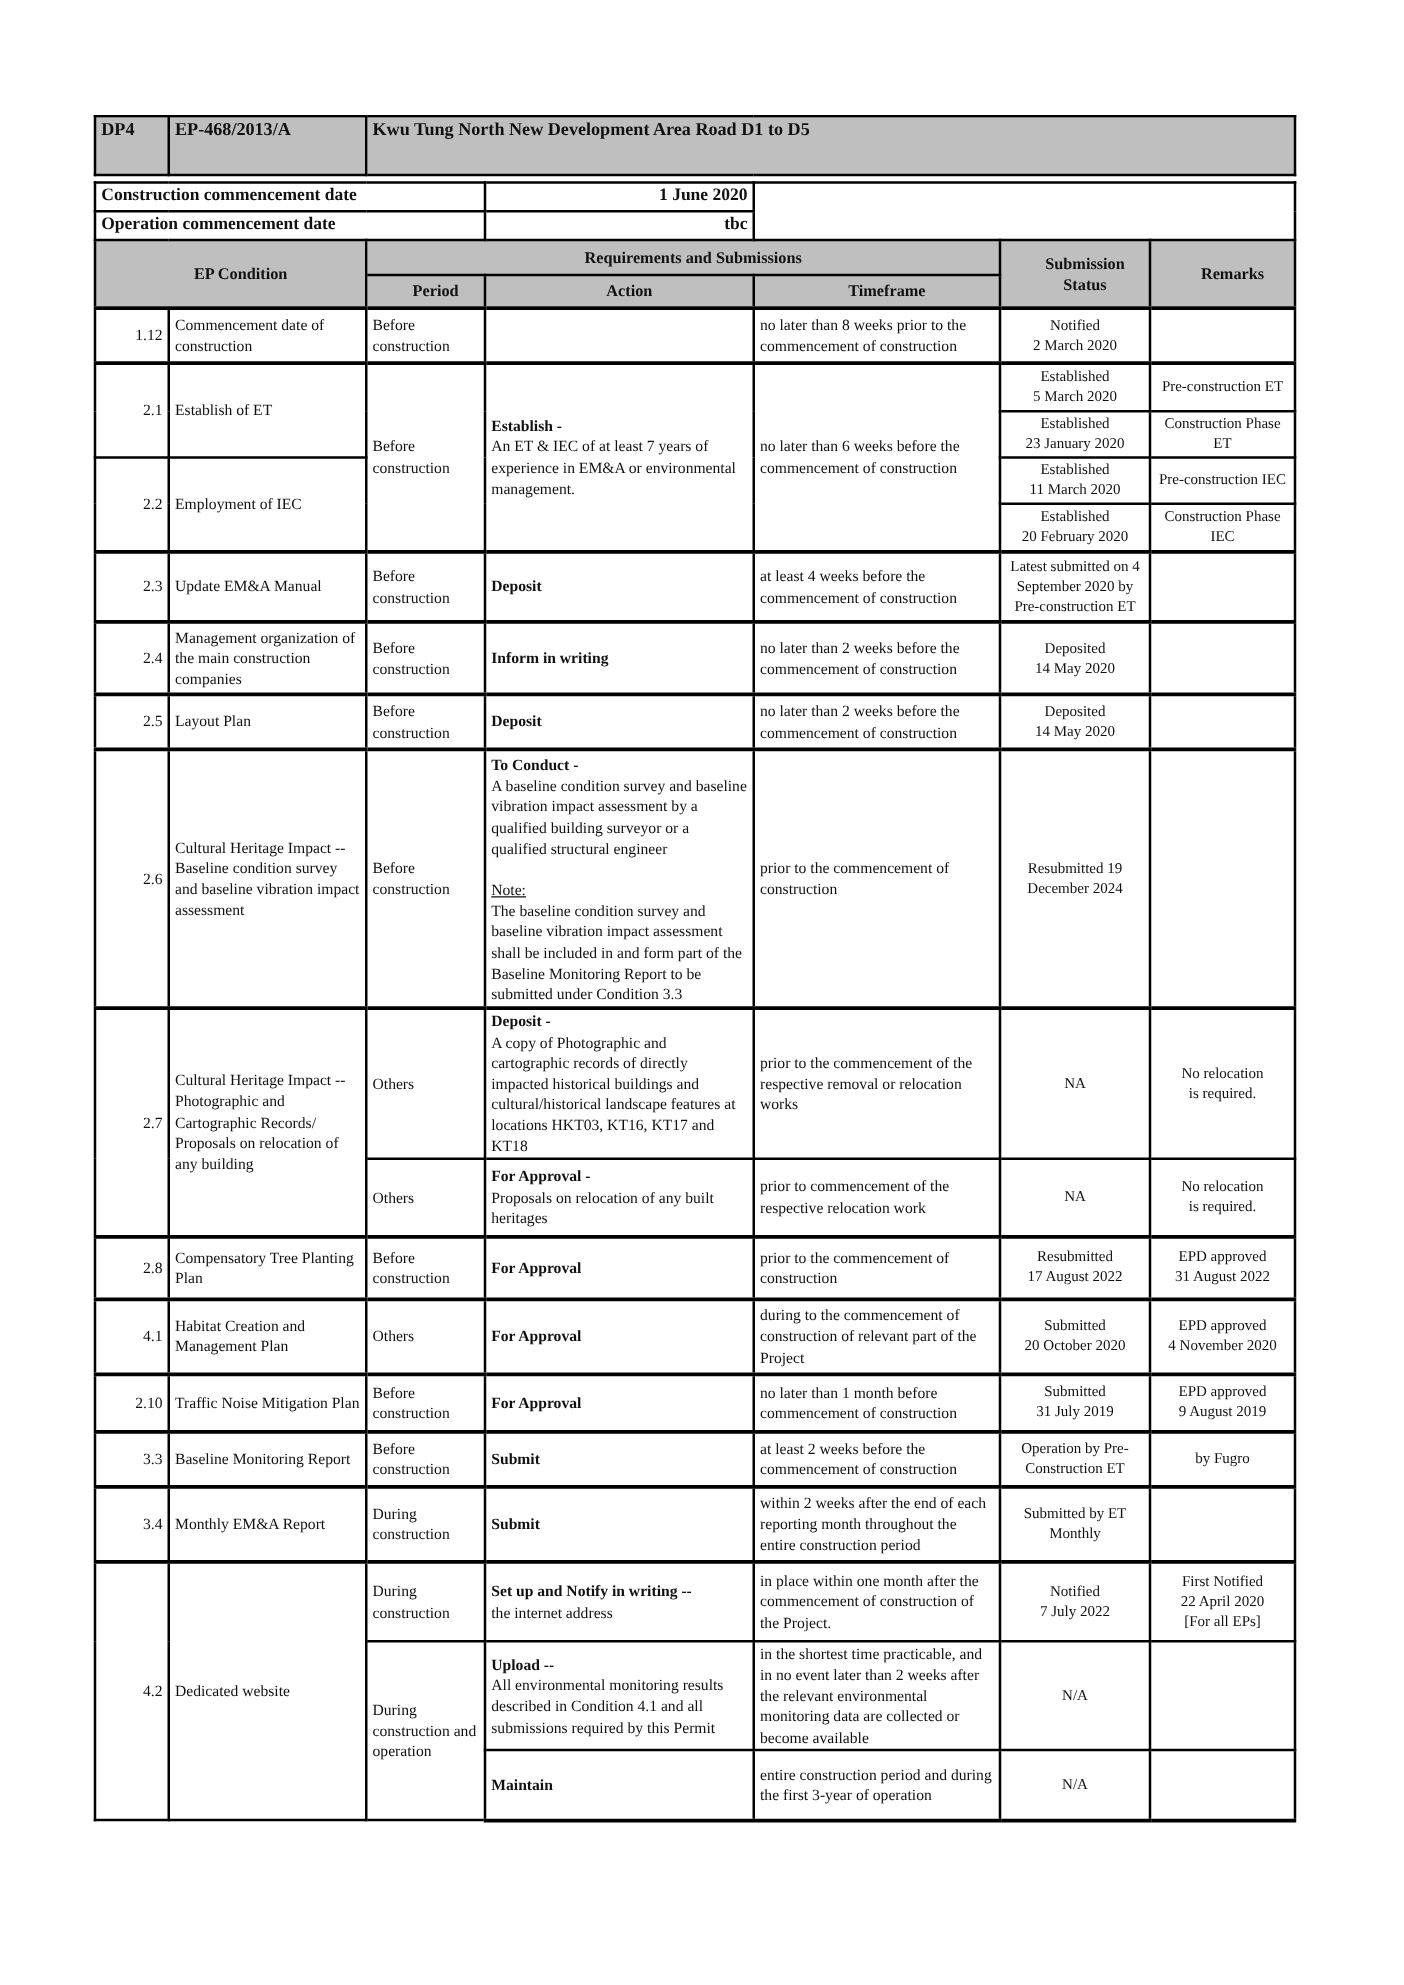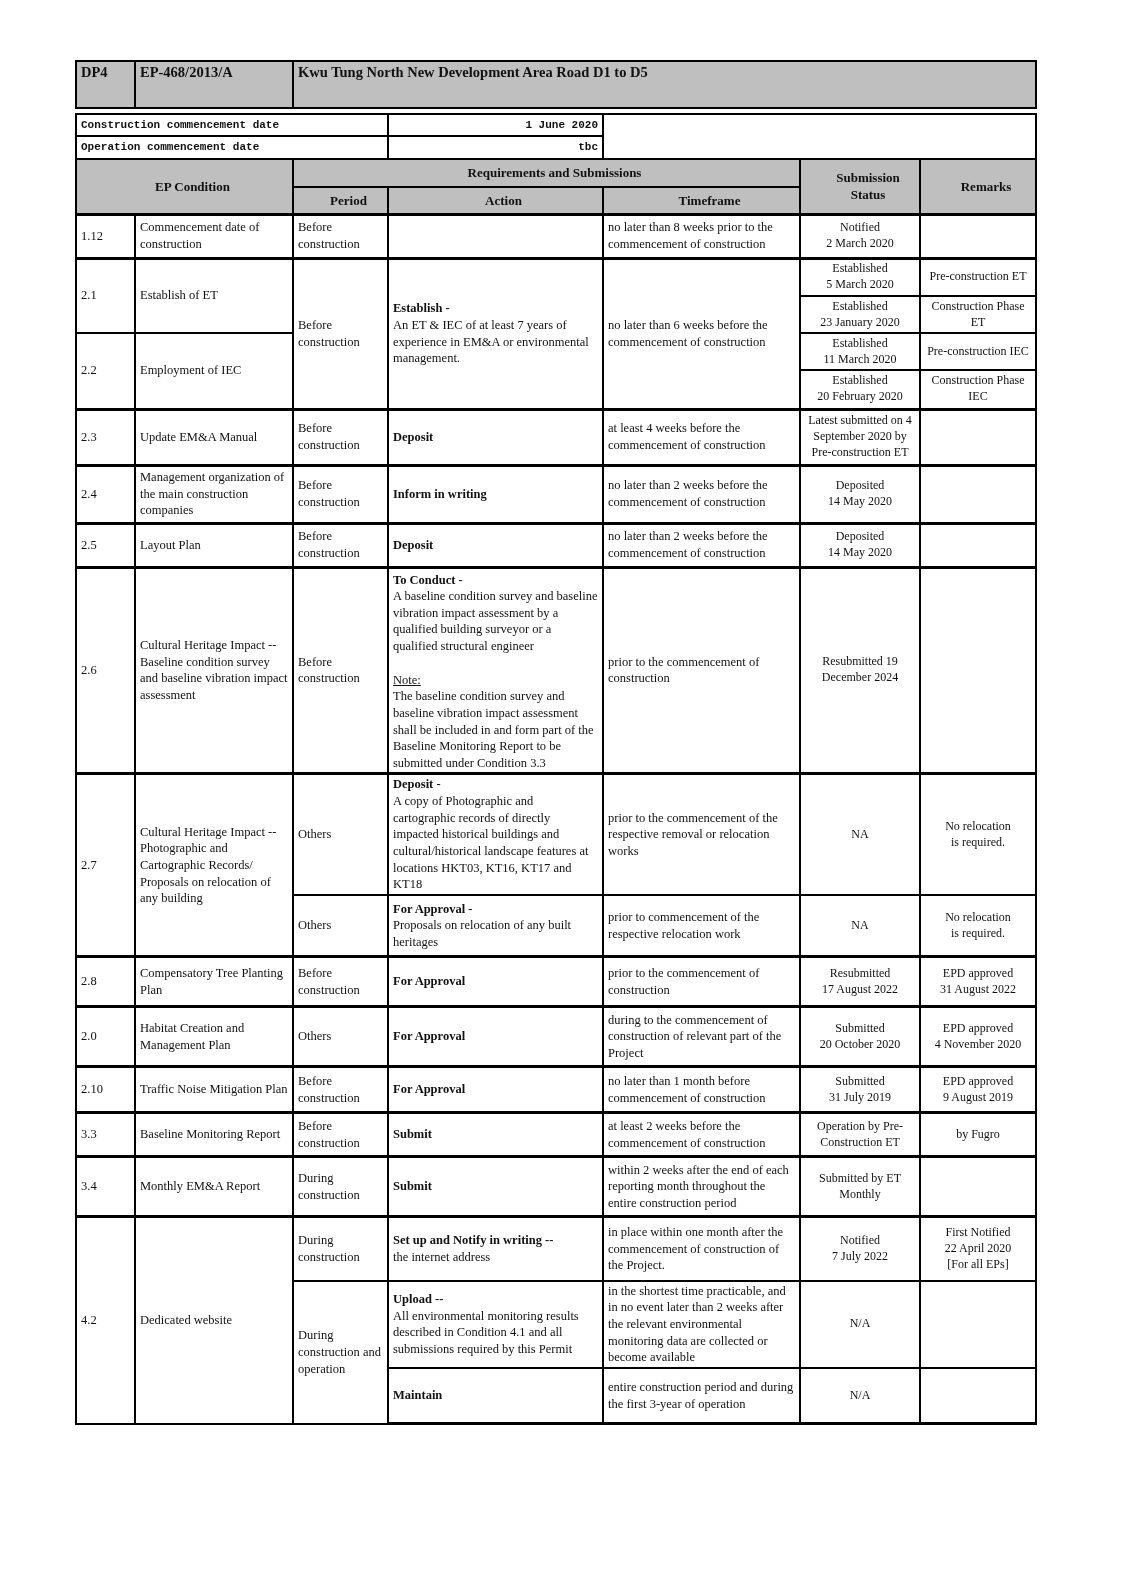--- a/index.html
+++ b/index.html
@@ -6,40 +6,40 @@
     --header-bg:#bfbfbf;
     --border:#000000;
     --text:#111111;
   }
   html,body{margin:0;padding:0;background:#ffffff;}
   body{
     width:1123px;height:1588px;
     font-family:"Liberation Serif","DejaVu Serif",serif;
     color:var(--text);
   }
-  .page{position:absolute;left:75px;top:60px;width:962px;}
+  .page{position:absolute;left:75px;top:92px;width:962px;}
   table{border-collapse:collapse;table-layout:fixed;width:960px;}
   td{
     border:2px solid var(--border);
     padding:1px 4px;
     font-size:12.5px;
     line-height:1.33;
     vertical-align:middle;
     overflow:hidden;
     word-wrap:break-word;
   }
   
   col.c1{width:59px}col.c2{width:158px}col.c3{width:95px}
   col.c4{width:215px}col.c5{width:197px}col.c6{width:120px}col.c7{width:116px}
   .rgt{text-align:right;}
   .hdr td{background:var(--header-bg);font-weight:bold;text-align:center;font-size:13px;padding-left:20px;}
   .title-row td{font-size:14.5px;font-weight:bold;vertical-align:top;background:var(--header-bg);}
-  .date-row td{font-size:11px;font-weight:bold;font-family:Liberation Mono, monospace;}
+  .date-row td{font-size:14px;font-weight:bold;}
   .spacer td{border:none;padding:0;height:4px;}
-  .num{text-align:left;}
+  .num{text-align:right;}
   .status,.rem{text-align:center;white-space:pre-line;font-size:12px;padding:1px 2px;margin-top:43px;}
   .major > td{border-top-width:3px;}
   .thin-top > td{border-top-width:1px;}
   .last-row > td{border-bottom-width:3px;}
   .act-head{font-weight:bold;}
   .note-label{text-decoration:underline;margin-top:17px;}
   .act-cell-top{vertical-align:top;padding-top:3px;margin-top:24px;}
   .footnotes{margin-top:6px;font-size:12.5px;line-height:1.7;}
   .frow{display:flex;}
   .flabel{width:58px;flex:none;}
@@ -223,21 +223,21 @@
         <div class="act-head">For Approval</div>
       </td>
       <td>prior to the commencement of construction</td>
       <td class="status">Resubmitted
 17 August 2022</td>
       <td class="rem">EPD approved
 31 August 2022</td>
     </tr>
 
     <tr class="major" style="height:60px">
-      <td class="num">2.0</td>
+      <td class="num">4.1</td>
       <td>Habitat Creation and Management Plan</td>
       <td>Others</td>
       <td>
         <div class="act-head">For Approval</div>
       </td>
       <td>during to the commencement of construction of relevant part of the Project</td>
       <td class="status">Submitted
 20 October 2020</td>
       <td class="rem">EPD approved
 4 November 2020</td>

